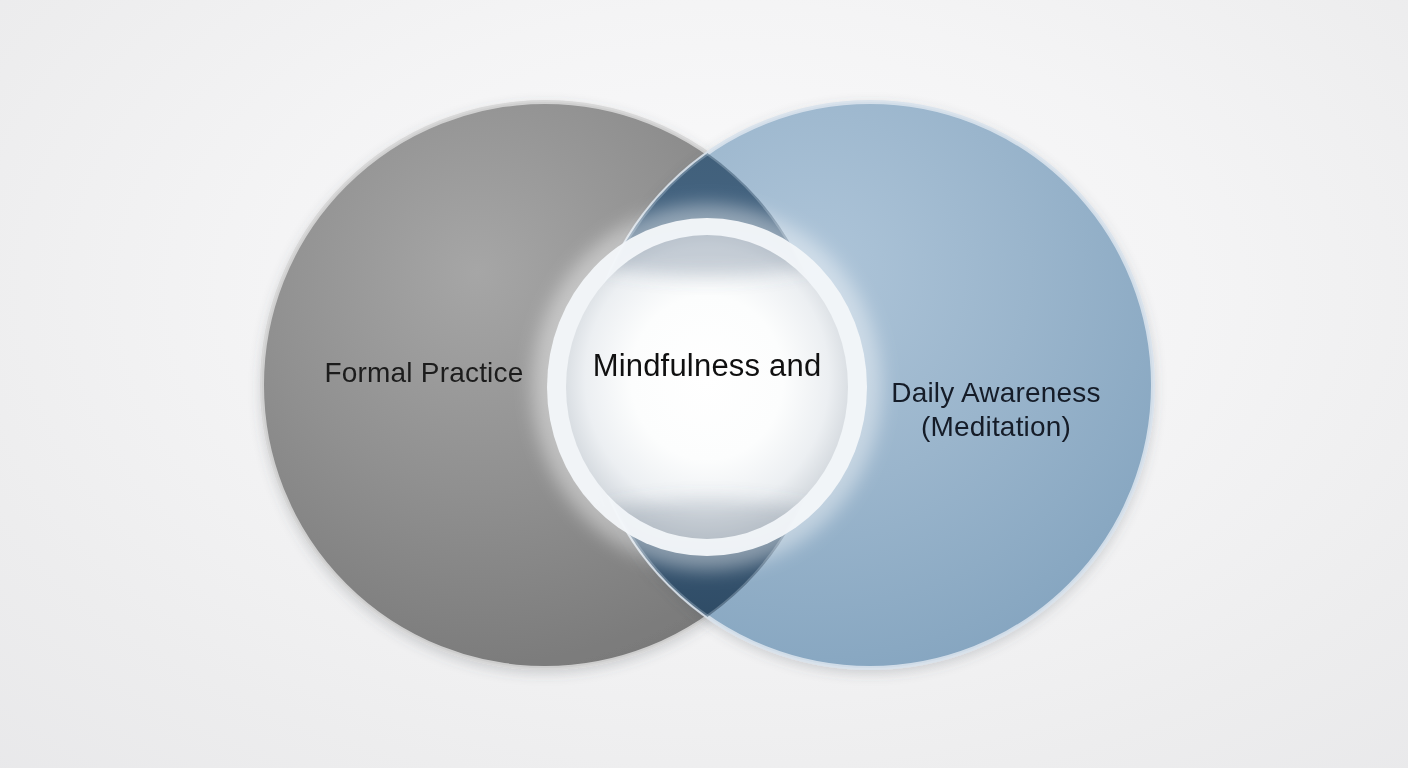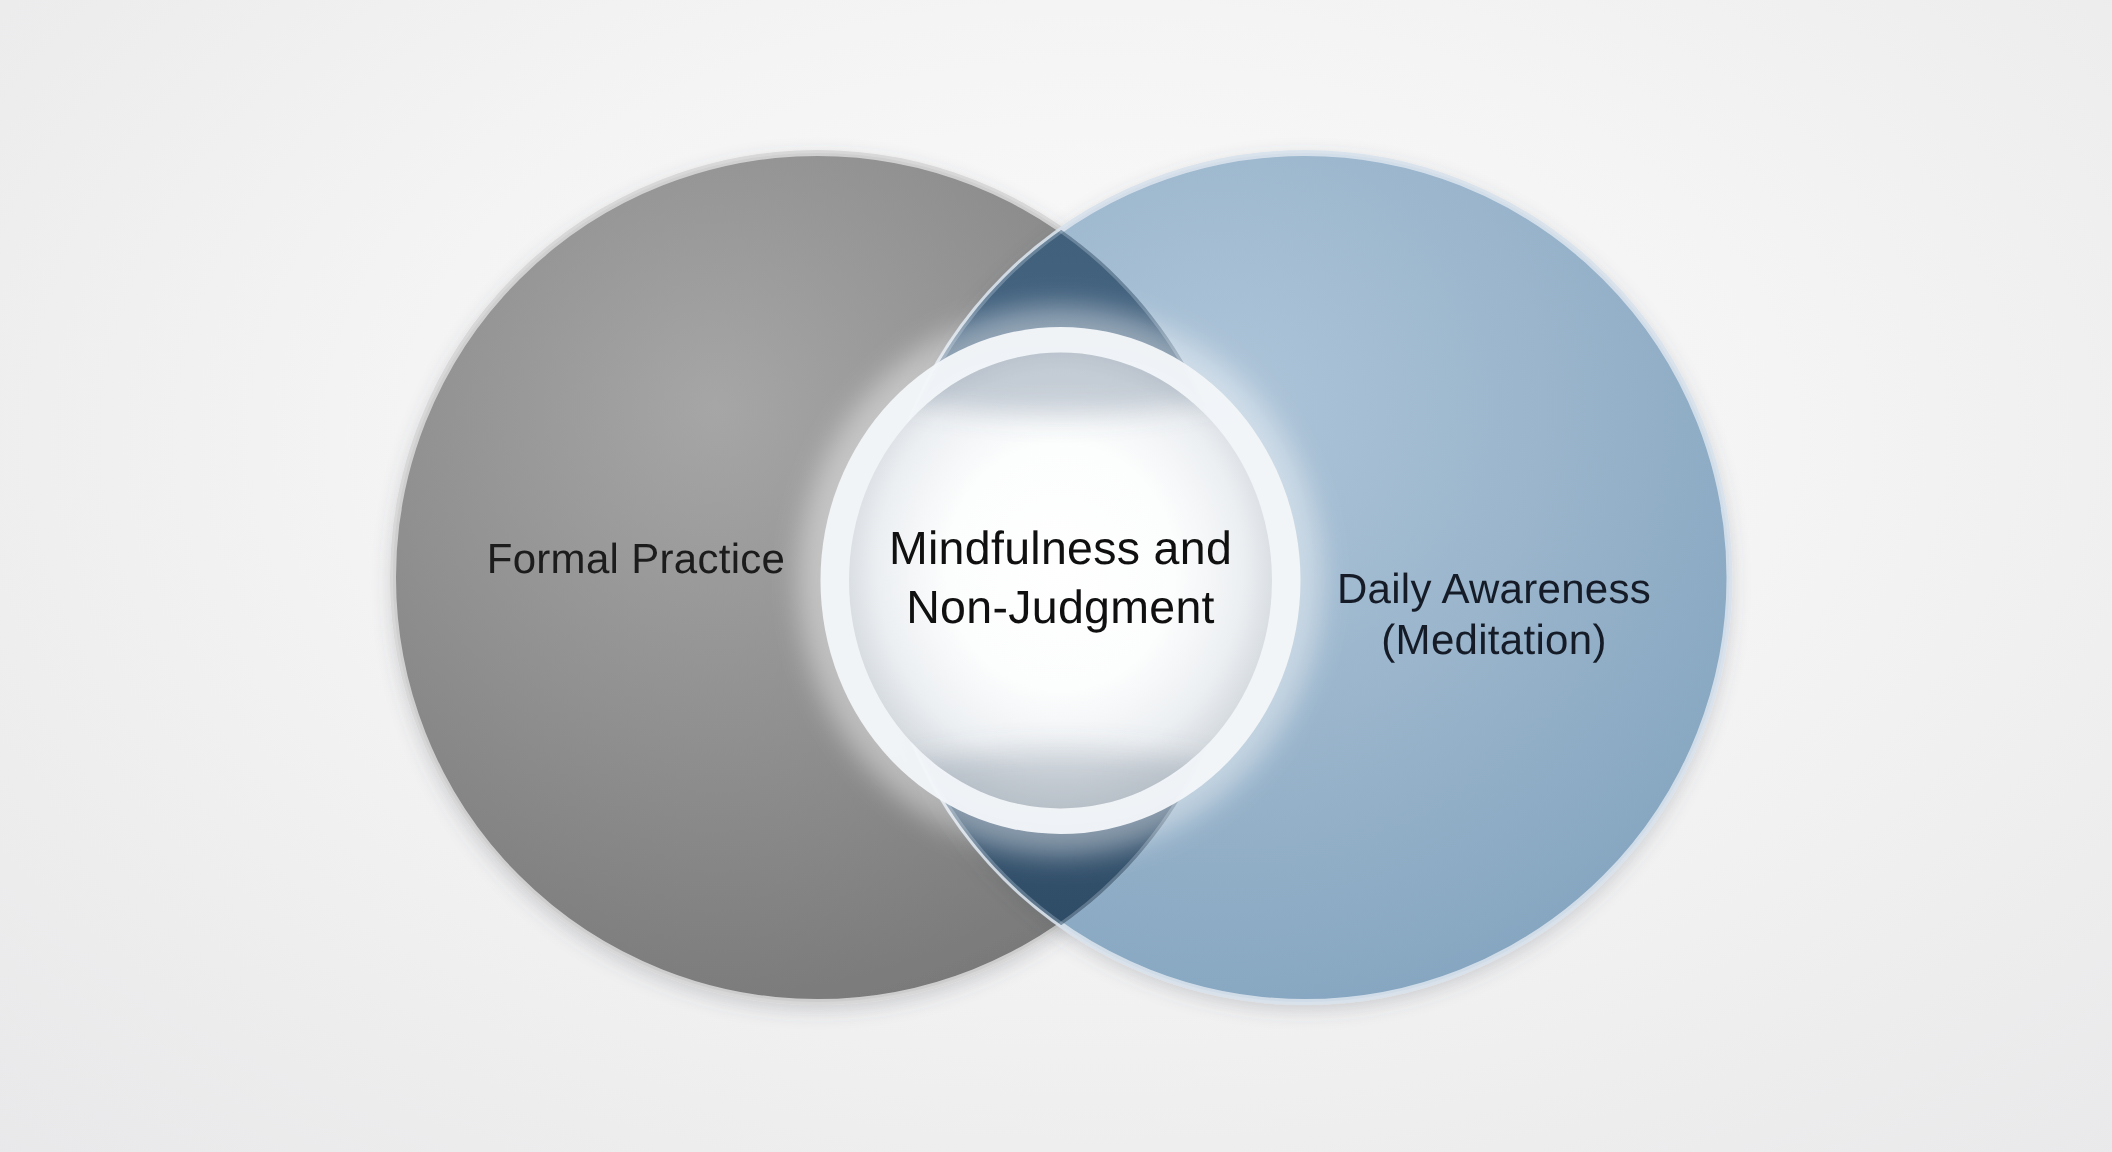--- a/index.html
+++ b/index.html
@@ -129,21 +129,20 @@
       <ellipse cx="707" cy="538" rx="150" ry="38" fill="#5a7084" fill-opacity="0.24" filter="url(#blur9)"></ellipse>
     </g>
   </svg>
 
   <div class="label label-left">
     <div>Formal Practice</div>
   </div>
 
   <div class="label label-center">
     <div>Mindfulness and</div>
-    <div>Non-Judgment</div>
   </div>
 
   <div class="label label-right">
     <div>Daily Awareness</div>
     <div>(Meditation)</div>
   </div>
 
 </div>
 
 </body></html>

